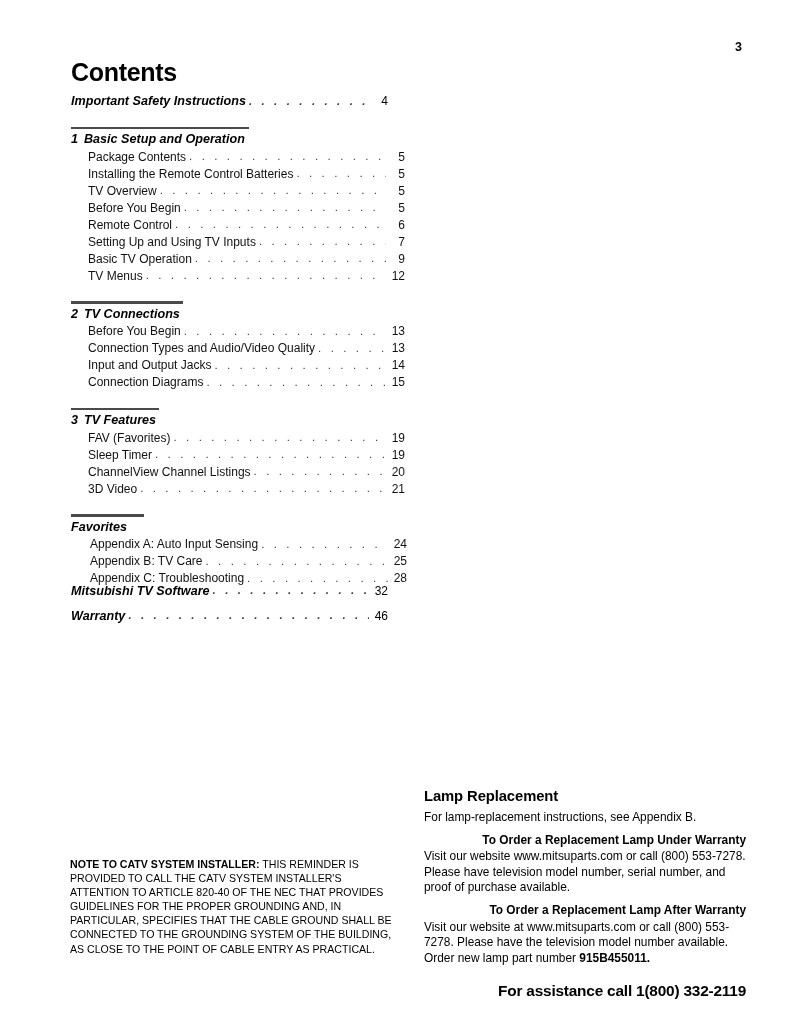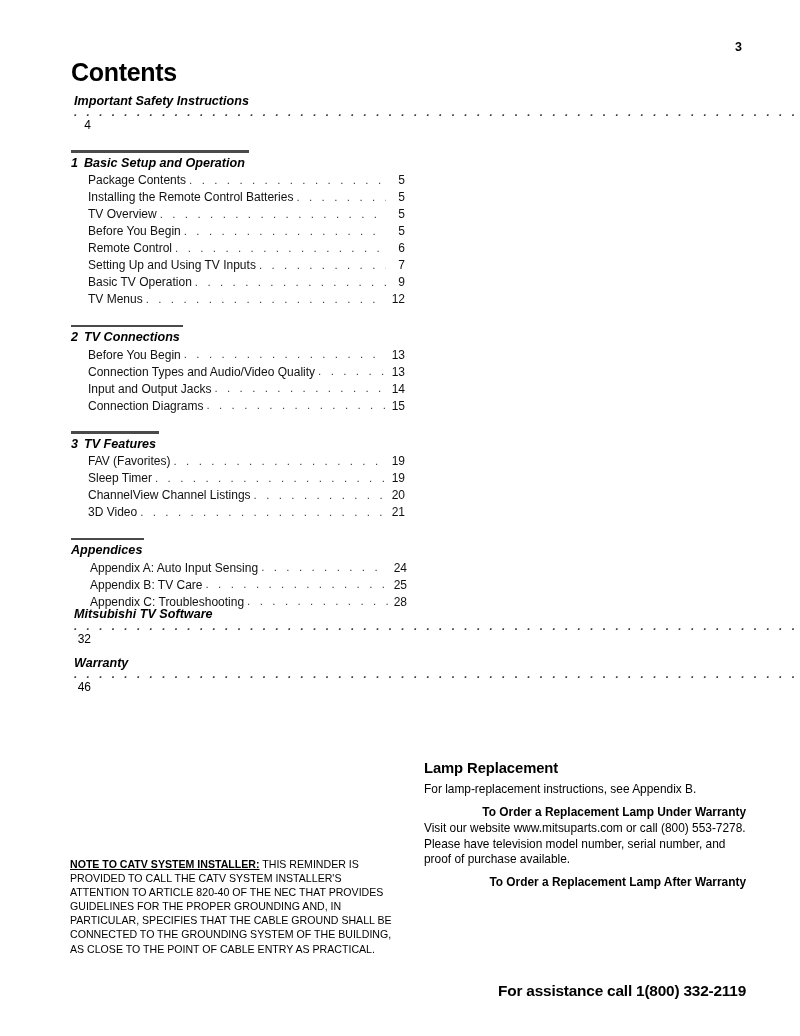--- a/index.html
+++ b/index.html
@@ -72,21 +72,20 @@
     width: 17px;
     white-space: nowrap;
   }
 
   
   .toplevel {
     font-size: 12.6px;
     font-style: italic;
     font-weight: bold;
     margin-bottom: 0px;
-    flex-direction: column;
   }
   .toplevel .pg { font-style: normal; font-weight: normal; font-size: 12px;}
 
   
   .section {
     margin-top: 19px;
   }
   .rule {
     height: 2.6px;
     background: #4a4a4a;
@@ -120,28 +119,27 @@
     position: absolute;
     left: 70px;
     top: 857px;
     width: 322px;
     font-size: 10.6px;
     line-height: 14.1px;
     text-align: left;
   }
   .catv-note .lead {
     font-weight: bold;
-    text-decoration: underline;
   }
 
   
   .lamp {
     position: absolute;
     left: 424px;
-    top: 760px;
+    top: 788px;
     width: 322px;
   }
   .lamp h2 {
     margin: 0 0 6px 0;
     font-size: 14.8px;
     font-weight: bold;
     letter-spacing: -0.1px;
   }
   .lamp p {
     margin: 0 0 2px 0;
@@ -284,21 +282,21 @@
         <div class="row entry">
           <span class="label">3D Video</span>
           <span class="dots">. . . . . . . . . . . . . . . . . . . . . . . . . . . . . . . . . . . . . . . . . . . . . . . . . . . . . . . . . . .</span>
           <span class="pg">21</span>
         </div>
       </div>
     </div>
     <div class="section">
       <div class="rule" style="width: 73px;"></div>
       <div class="section-head">
-        <span>Appendices</span>
+        <span>Favorites</span>
       </div>
       <div class="entries">
         <div class="row entry deep">
           <span class="label">Appendix A:  Auto Input Sensing</span>
           <span class="dots">. . . . . . . . . . . . . . . . . . . . . . . . . . . . . . . . . . . . . . . . . . . . . . . . . . . . . . . . . . .</span>
           <span class="pg">24</span>
         </div>
         <div class="row entry deep">
           <span class="label">Appendix B:  TV Care</span>
           <span class="dots">. . . . . . . . . . . . . . . . . . . . . . . . . . . . . . . . . . . . . . . . . . . . . . . . . . . . . . . . . . .</span>
@@ -328,15 +326,16 @@
 <div class="catv-note">
   <span class="lead">NOTE TO CATV SYSTEM INSTALLER:</span><span> THIS REMINDER IS PROVIDED TO CALL THE CATV SYSTEM INSTALLER'S ATTENTION TO ARTICLE 820-40 OF THE NEC THAT PROVIDES GUIDELINES FOR THE PROPER GROUNDING AND, IN PARTICULAR, SPECIFIES THAT THE CABLE GROUND SHALL BE CONNECTED TO THE GROUNDING SYSTEM OF THE BUILDING, AS CLOSE TO THE POINT OF CABLE ENTRY AS PRACTICAL.</span>
 </div>
 
 <div class="lamp">
   <h2>Lamp Replacement</h2>
   <p>For lamp-replacement instructions, see Appendix B.</p>
   <p class="sub">To Order a Replacement Lamp Under Warranty</p>
   <p>Visit our website www.mitsuparts.com or call (800) 553-7278.  Please have television model number, serial number, and proof of purchase available.</p>
   <p class="sub">To Order a Replacement Lamp After Warranty</p>
+  <p><span>Visit our website at www.mitsuparts.com or call (800) 553-7278.  Please have the television model number available.  Order new lamp part number </span><span class="partno">915B455011.</span></p>
 </div>
 
 <div class="assistance">For assistance call 1(800) 332-2119</div>
 
 </body></html>

